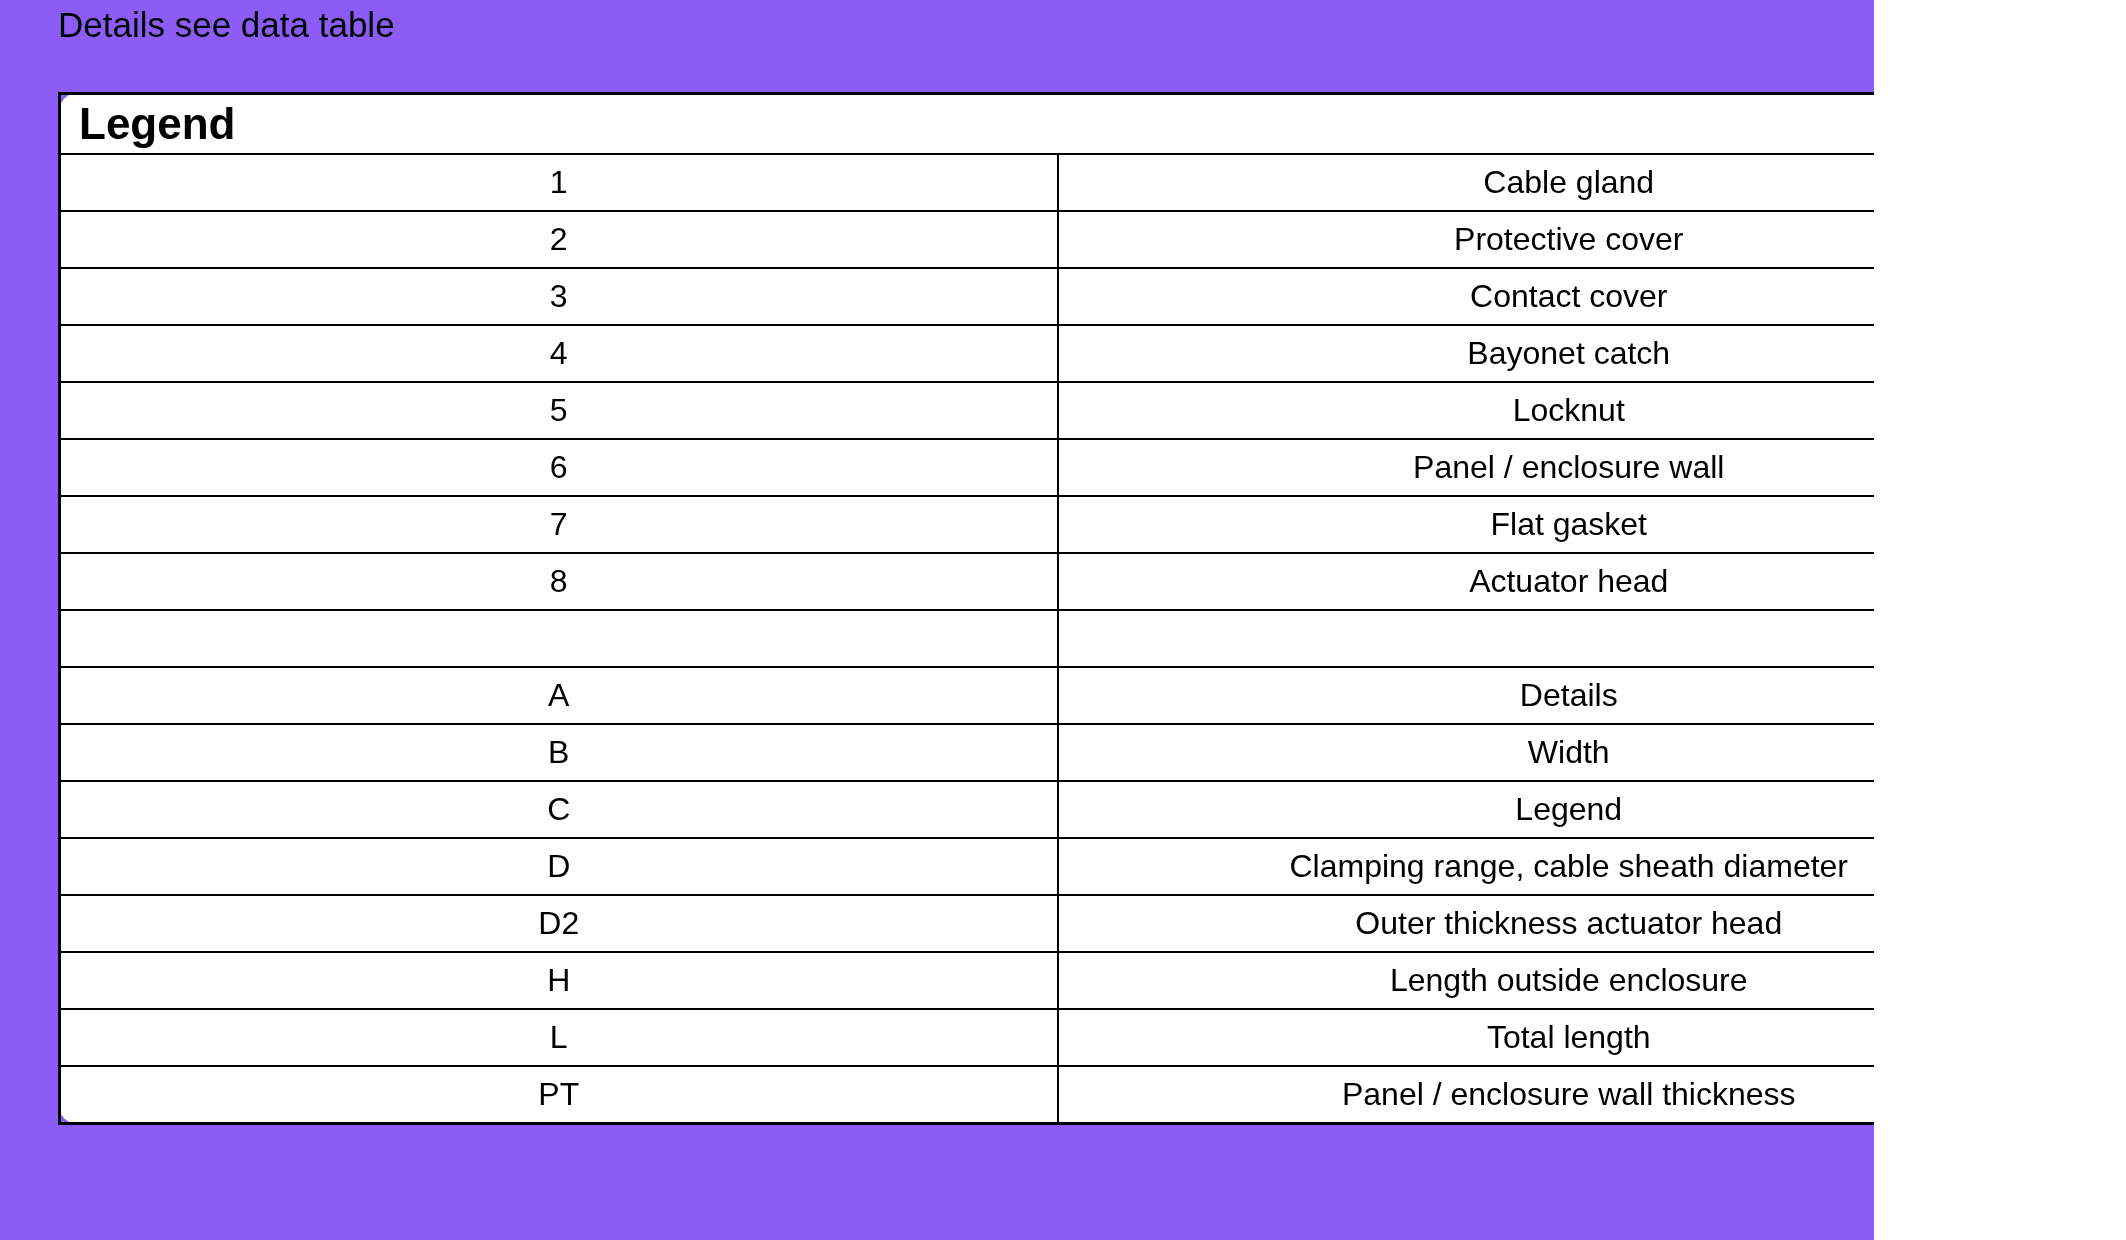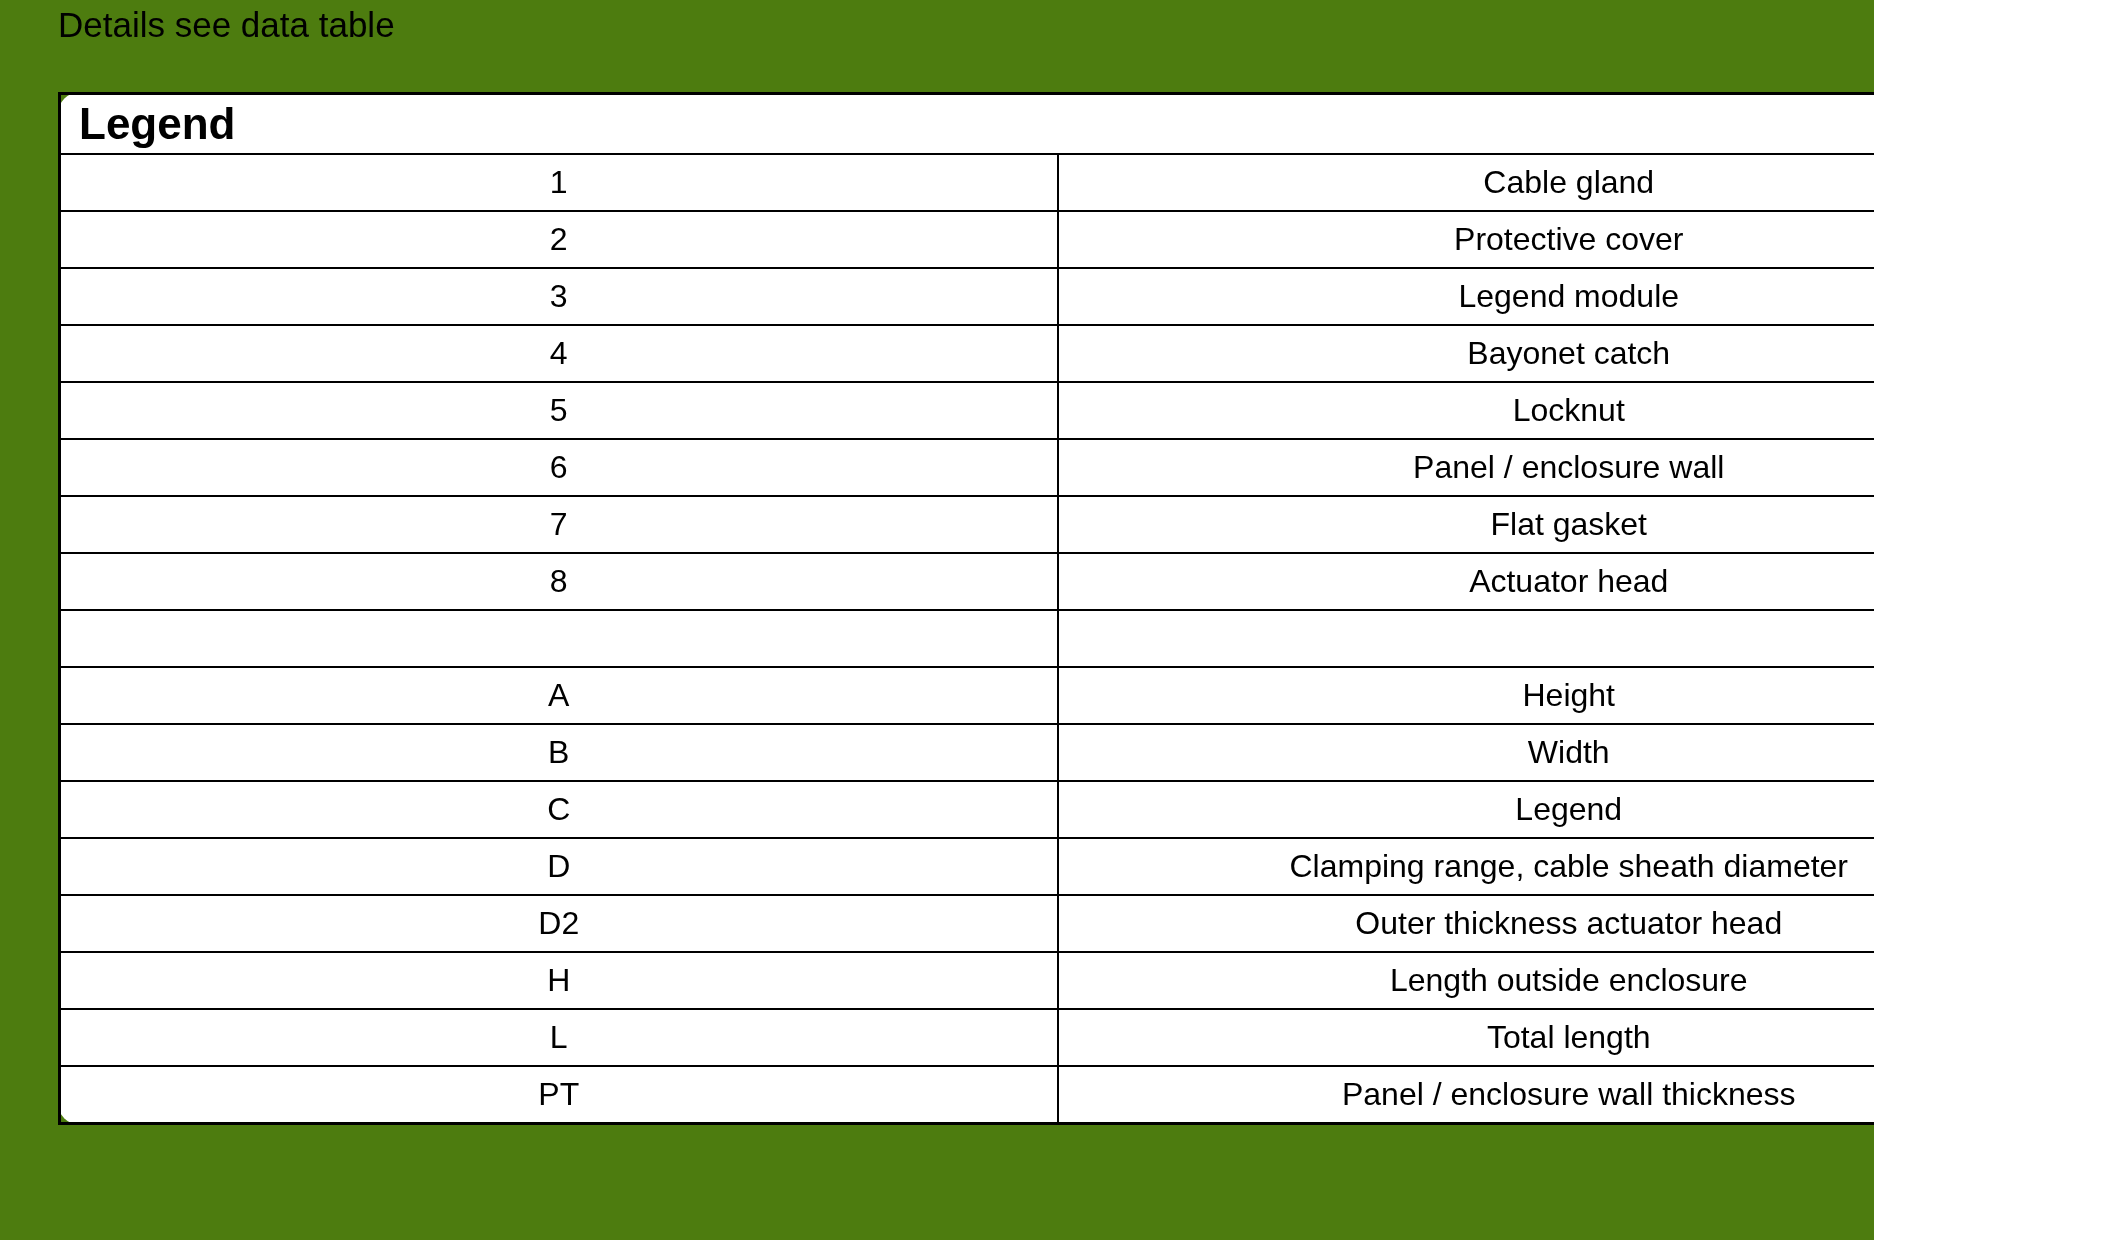--- a/index.html
+++ b/index.html
@@ -4,21 +4,21 @@
 <style>
   html, body {
     margin: 0;
     padding: 0;
     background: #ffffff;
   }
   .page {
     position: relative;
     width: 1874px;
     height: 1240px;
-    background: #4d7c0f;
+    background: #8b5cf6;
     color: #000000;
     font-family: "Liberation Sans", sans-serif;
     overflow: hidden;
   }
   .note {
     position: absolute;
     left: 58px;
     top: 4px;
     font-size: 35px;
     line-height: 1.2;
@@ -89,21 +89,21 @@
       <tr class="body-row">
         <td class="key-cell">1</td>
         <td class="label-cell">Cable gland</td>
       </tr>
       <tr class="body-row">
         <td class="key-cell">2</td>
         <td class="label-cell">Protective cover</td>
       </tr>
       <tr class="body-row">
         <td class="key-cell">3</td>
-        <td class="label-cell">Legend module</td>
+        <td class="label-cell">Contact cover</td>
       </tr>
       <tr class="body-row">
         <td class="key-cell">4</td>
         <td class="label-cell">Bayonet catch</td>
       </tr>
       <tr class="body-row">
         <td class="key-cell">5</td>
         <td class="label-cell">Locknut</td>
       </tr>
       <tr class="body-row">
@@ -117,21 +117,21 @@
       <tr class="body-row">
         <td class="key-cell">8</td>
         <td class="label-cell">Actuator head</td>
       </tr>
       <tr class="body-row">
         <td class="key-cell"></td>
         <td class="label-cell"></td>
       </tr>
       <tr class="body-row">
         <td class="key-cell">A</td>
-        <td class="label-cell">Height</td>
+        <td class="label-cell">Details</td>
       </tr>
       <tr class="body-row">
         <td class="key-cell">B</td>
         <td class="label-cell">Width</td>
       </tr>
       <tr class="body-row">
         <td class="key-cell">C</td>
         <td class="label-cell">Legend</td>
       </tr>
       <tr class="body-row">

